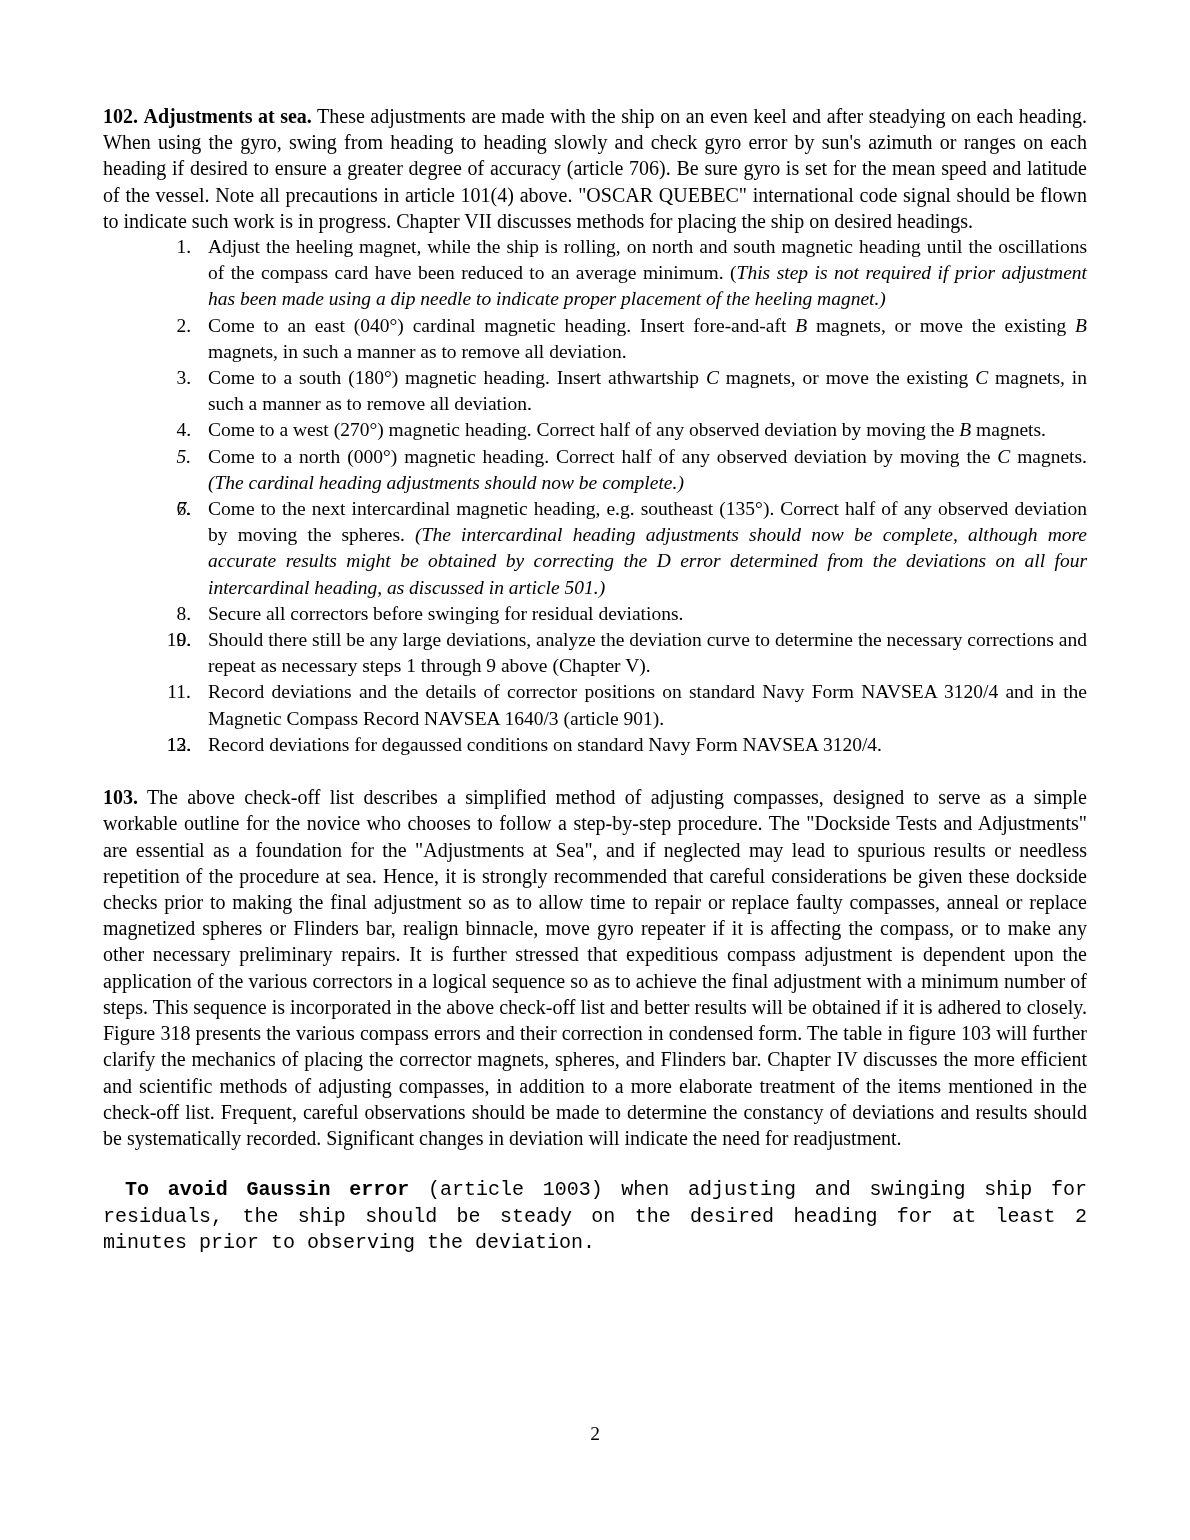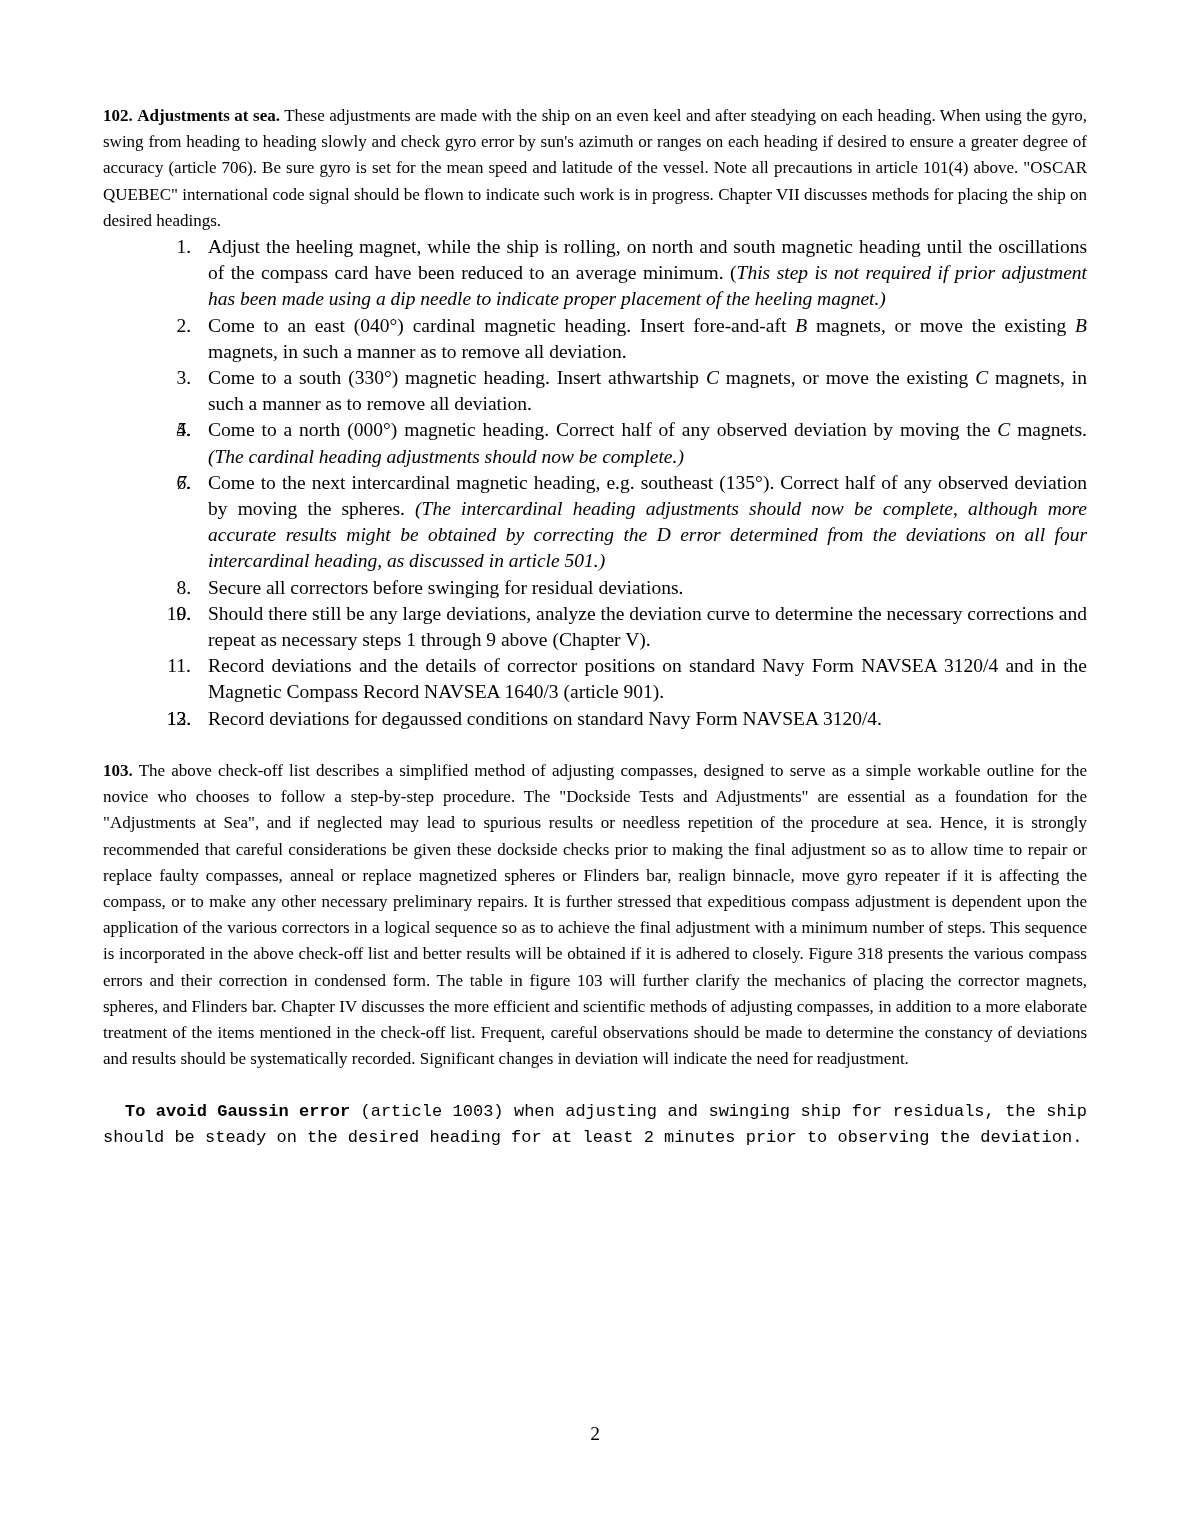--- a/index.html
+++ b/index.html
@@ -16,21 +16,21 @@
     overflow: hidden;
   }
   .page {
     position: absolute;
     left: 103px;
     top: 103px;
     width: 984px;
   }
 
   .para {
-    font-size: 17px;
+    font-size: 20px;
     line-height: 26.2px;
     text-align: justify;
     text-justify: inter-word;
     margin: 0;
     hyphens: none;
   }
   .para .lead {
     font-weight: bold;
   }
 
@@ -89,24 +89,25 @@
       <li>
         <span class="num">1.</span>
         <span class="body"><span>Adjust the heeling magnet, while the ship is rolling, on north and south magnetic heading until the oscillations of the compass card have been reduced to an average minimum. (</span><i>This step is not required if prior adjustment has been made using a dip needle to indicate proper placement of the heeling magnet.)</i></span>
       </li>
       <li>
         <span class="num">2.</span>
         <span class="body"><span>Come to an east (040°) cardinal magnetic heading. Insert fore-and-aft </span><i>B</i><span> magnets, or move the existing </span><i>B</i><span> magnets, in such a manner as to remove all deviation.</span></span>
       </li>
       <li>
         <span class="num">3.</span>
-        <span class="body"><span>Come to a south (330°) magnetic heading. Insert athwartship </span><i>C</i><span> magnets, or move the existing </span><i>C</i><span> magnets, in such a manner as to remove all deviation.</span></span>
+        <span class="body"><span>Come to a south (180°) magnetic heading. Insert athwartship </span><i>C</i><span> magnets, or move the existing </span><i>C</i><span> magnets, in such a manner as to remove all deviation.</span></span>
       </li>
       <li>
         <span class="num">4.</span>
+        <span class="body"><span>Come to a west (270°) magnetic heading. Correct half of any observed deviation by moving the </span><i>B</i><span> magnets.</span></span>
       </li>
       <li>
         <span class="num ital">5.</span>
         <span class="body"><span>Come to a north (000°) magnetic heading. Correct half of any observed deviation by moving the </span><i>C</i><span> magnets. </span><i>(The cardinal heading adjustments should now be complete.)</i></span>
       </li>
       <li>
         <span class="num">6.</span>
       </li>
       <li>
         <span class="num ital">7.</span>

